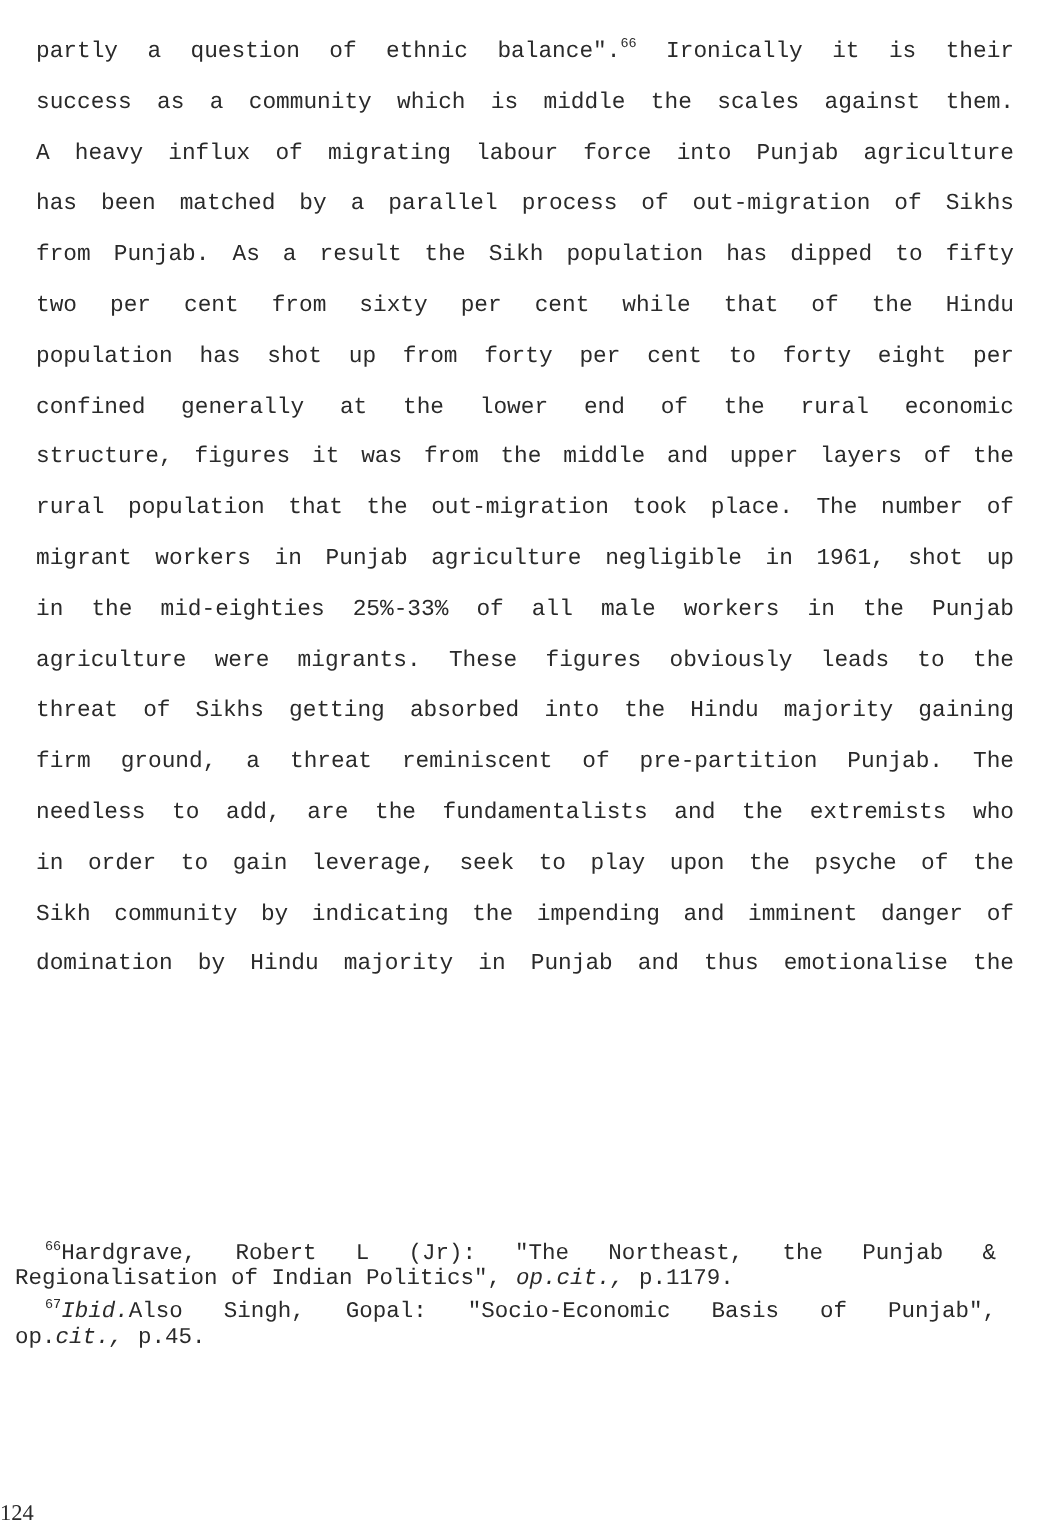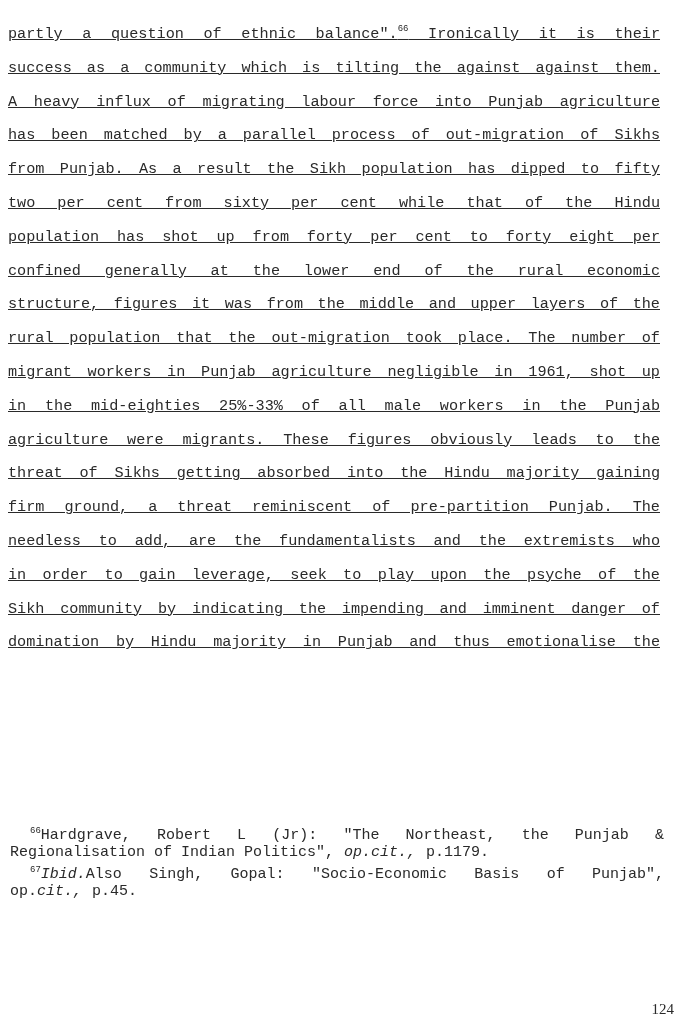--- a/index.html
+++ b/index.html
@@ -10,24 +10,23 @@
     body {
       width: 700px;
       height: 1021px;
       position: relative;
       overflow: hidden;
       color: #2a2a2a;
       font-family: "Liberation Mono", "DejaVu Sans Mono", monospace;
     }
     .page-body {
       position: absolute;
-      left: 8px;
+      left: 24px;
       top: 20px;
       width: 652px;
-      text-decoration: underline;
     }
     .line {
       display: block;
       height: 33.8px;
       line-height: 28px;
       font-size: 15.2px;
       text-align: justify;
       text-align-last: justify;
       white-space: nowrap;
     }
@@ -76,32 +75,32 @@
       vertical-align: 6px;
       line-height: 0;
     }
     .fn em {
     }
     .page-number {
       position: absolute;
       left: 0;
       width: 674px;
       top: 1001px;
-      text-align: right;
+      text-align: left;
       font-family: "Liberation Serif", "DejaVu Serif", serif;
       font-size: 15px;
       color: #2a2a2a;
     }
   </style>
 </head>
 <body>
 
 <div class="page-body">
   <span class="line"><span>partly a question of ethnic balance".</span><sup class="fnref">66</sup><span> Ironically it is their</span></span>
-  <span class="line">success as a community which is tilting the against against them.</span>
+  <span class="line">success as a community which is middle the scales against them.</span>
   <span class="line">A heavy influx of migrating labour force into Punjab agriculture</span>
   <span class="line">has been matched by a parallel process of out-migration of Sikhs</span>
   <span class="line">from Punjab. As a result the Sikh population has dipped to fifty</span>
   <span class="line">two per cent from sixty per cent while that of the Hindu</span>
   <span class="line">population has shot up from forty per cent to forty eight per</span>
   <span class="line">confined generally at the lower end of the rural economic</span>
   <span class="line">structure, figures it was from the middle and upper layers of the</span>
   <span class="line">rural population that the out-migration took place. The number of</span>
   <span class="line">migrant workers in Punjab agriculture negligible in 1961, shot up</span>
   <span class="line">in the mid-eighties 25%-33% of all male workers in the Punjab</span>

